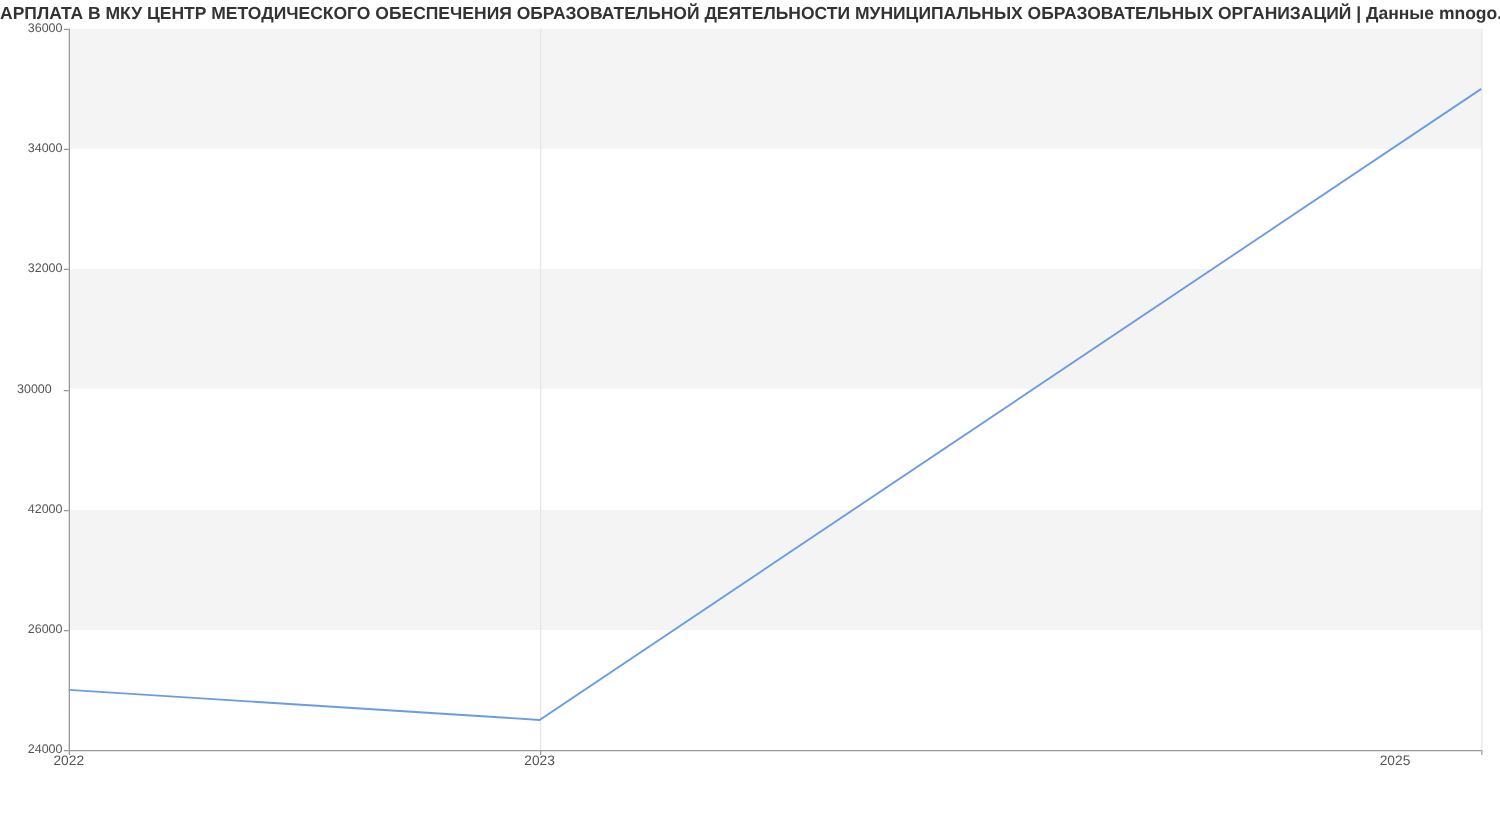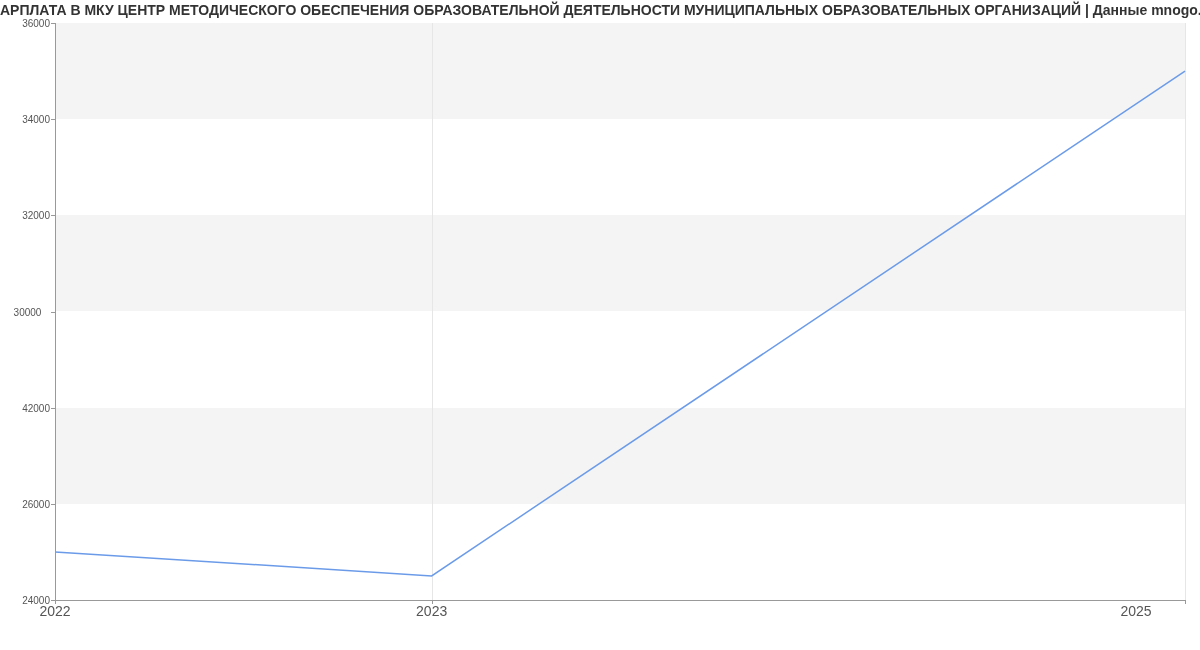--- a/index.html
+++ b/index.html
@@ -58,21 +58,21 @@
       right: 1150px;
       text-align: right;
       font-size: 10px;
       color: #555555;
       transform: translateY(-50%);
       width: 45px;
     }
     .x-tick-label {
       position: absolute;
       top: 603px;
-      font-size: 14px;
+      font-size: 11px;
       color: #555555;
       transform: translateX(-50%);
     }
     .y-tick-mark {
       position: absolute;
       width: 4px;
       height: 1px;
       background: #999999;
       left: 51px;
     }
@@ -133,15 +133,15 @@
     <div class="y-tick-label" style="top: 215.333px; text-align: right;">32000</div>
     <div class="y-tick-mark" style="top: 215.333px;"></div>
     <div class="y-tick-label" style="top: 119.167px;">34000</div>
     <div class="y-tick-mark" style="top: 119.167px;"></div>
     <div class="y-tick-label" style="top: 23px;">36000</div>
     <div class="y-tick-mark" style="top: 23px;"></div>
     <div class="x-tick-label" style="left: 55px;">2022</div>
     <div class="x-tick-mark" style="left: 55px;"></div>
     <div class="x-tick-label" style="left: 431.667px;">2023</div>
     <div class="x-tick-mark" style="left: 431.667px;"></div>
-    <div class="x-tick-label" style="left: 1116px; margin-left: 20px;">2025</div>
+    <div class="x-tick-label" style="left: 1116px;">2025</div>
     <div class="x-tick-mark" style="left: 1185px;"></div>
   </div>
 
 </body></html>

